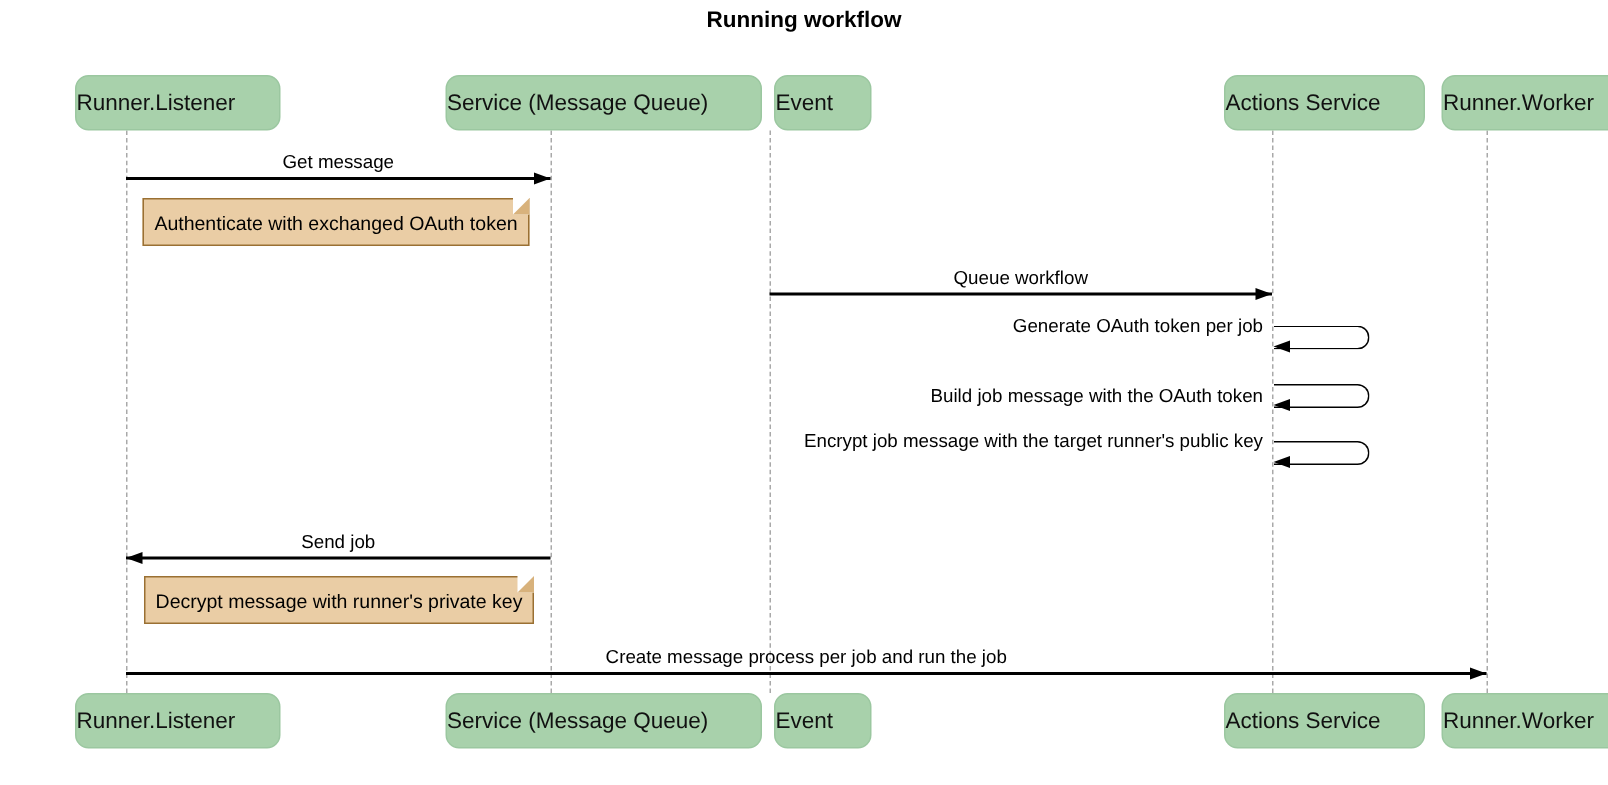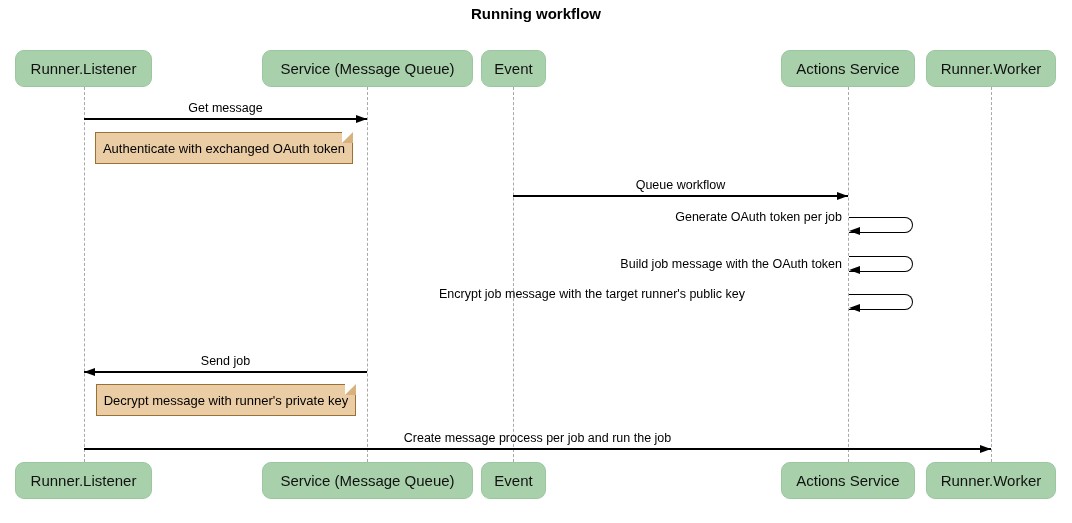--- a/index.html
+++ b/index.html
@@ -10,22 +10,22 @@
   .title {
     position:absolute; left:0; top:5px; width:1072px; text-align:center;
     font-size:15px; font-weight:bold; color:#000;
   }
   .lifeline {
     position:absolute; width:0; border-left:1.4px dashed #a9a9a9;
     top:87px; height:375px;
   }
   .actor {
     position:absolute; height:37px; background:#a8d1ab; border:1px solid #9bc7a0;
-    border-radius:9px; display:flex; align-items:center; justify-content:center;
-    font-size:15px; color:#111; box-sizing:border-box; white-space:nowrap;
+    border-radius:9px; display:flex; align-items:center; 
+    font-size:15px; color:#111; box-sizing:border-box; white-space:nowrap;margin-left:35px;
   }
   .message { position:absolute; }
   .mlabel {
     height:15px; line-height:15px; text-align:center; font-size:12.5px;
     color:#000; white-space:nowrap;
   }
   .mline { margin-top:2px; height:1.5px; background:#000; }
   .ah { position:absolute; width:0; height:0; }
   .ah-right {
     border-top:4.5px solid transparent; border-bottom:4.5px solid transparent;
@@ -112,21 +112,21 @@
     <div class="sl-ah" style="left:849px; top:226.5px;"></div>
   </div>
 
   <div>
     <div class="sl-label" style="left:342px; top:256px; width:500px;">Build job message with the OAuth token</div>
     <div class="sl-loop" style="left:849px; top:255.5px;"></div>
     <div class="sl-ah" style="left:849px; top:265.5px;"></div>
   </div>
 
   <div>
-    <div class="sl-label" style="left:342px; top:286px; width:500px;text-align:center;">Encrypt job message with the target runner's public key</div>
+    <div class="sl-label" style="left:342px; top:286px; width:500px;">Encrypt job message with the target runner's public key</div>
     <div class="sl-loop" style="left:849px; top:293.5px;"></div>
     <div class="sl-ah" style="left:849px; top:303.5px;"></div>
   </div>
 
 
   <div class="message" style="left:84px; top:354px; width:283px;">
     <div class="mlabel">Send job</div>
     <div class="mline"></div>
     <div class="ah ah-left"></div>
   </div>

